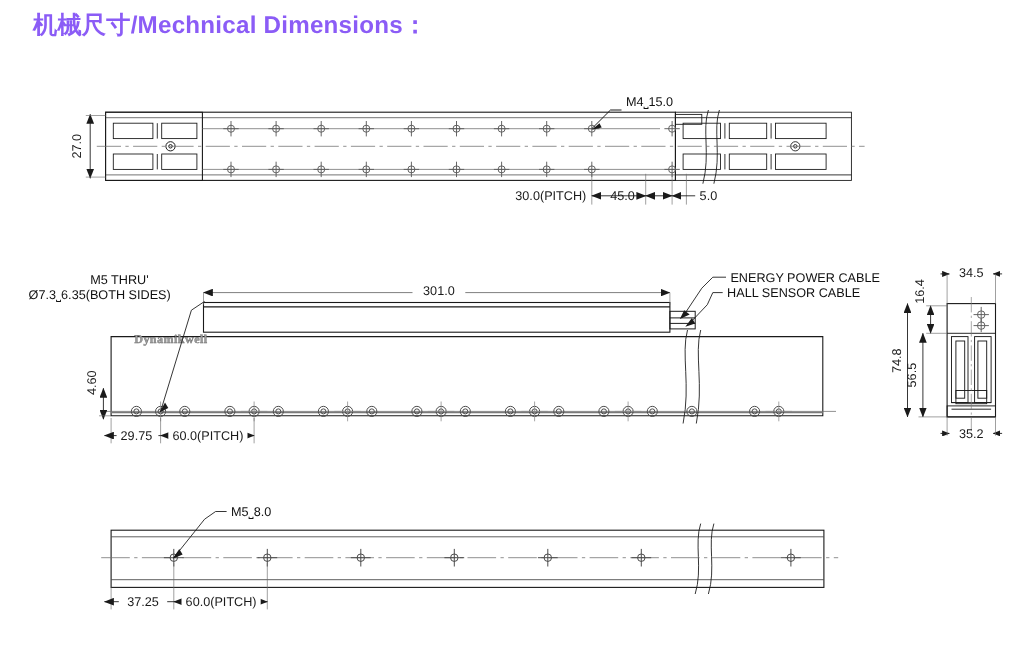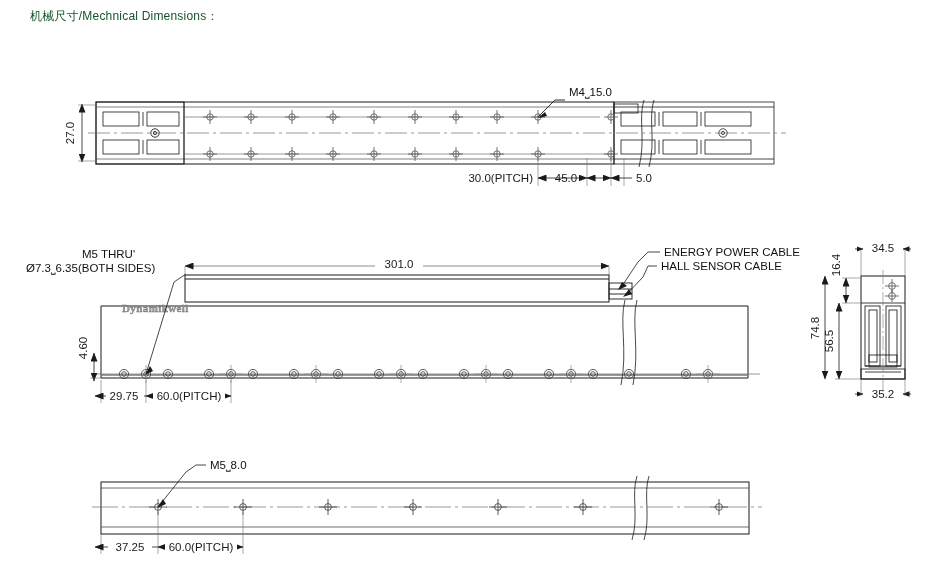--- a/index.html
+++ b/index.html
@@ -18,23 +18,23 @@
   #root {
     position: relative;
     width: 940px;
     height: 587px;
     background: #ffffff;
   }
   #title {
     position: absolute;
     left: 30px;
     top: 8px;
-    font-size: 12px;
-    font-weight: normal;
-    color: #14532d;
+    font-size: 22px;
+    font-weight: bold;
+    color: #8b5cf6;
     letter-spacing: 0.2px;
     white-space: nowrap;
   }
   #drawing {
     position: absolute;
     left: 0;
     top: 0;
     width: 940px;
     height: 587px;
   }

